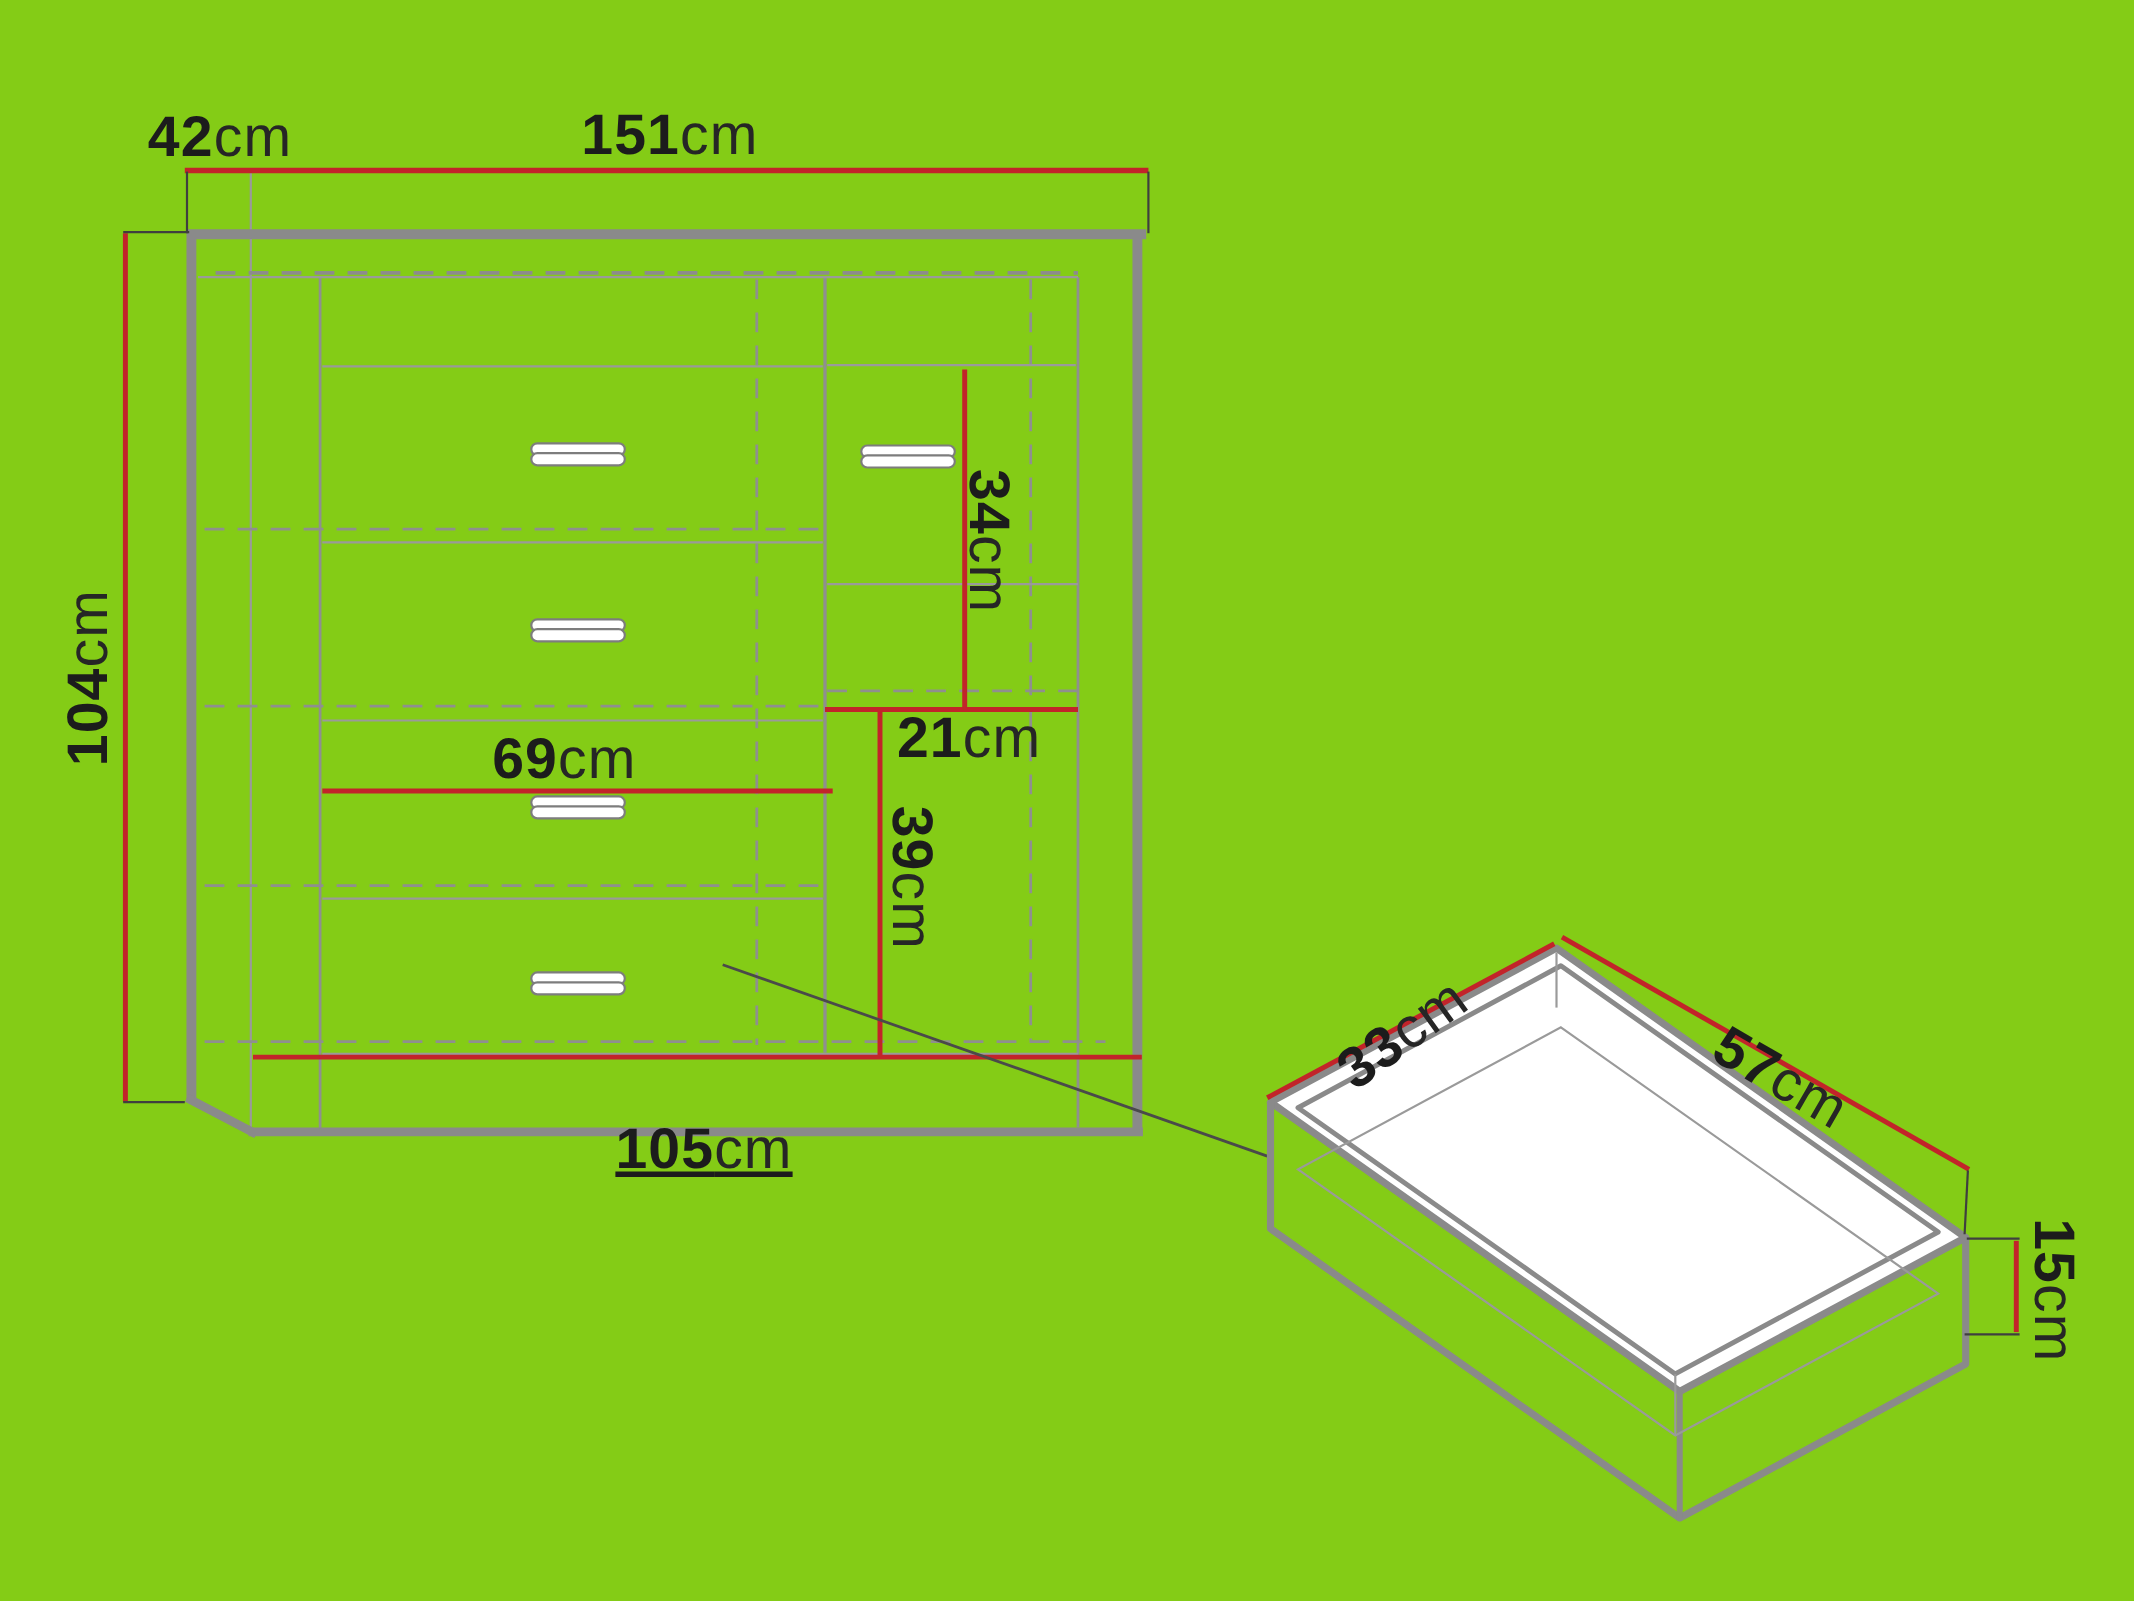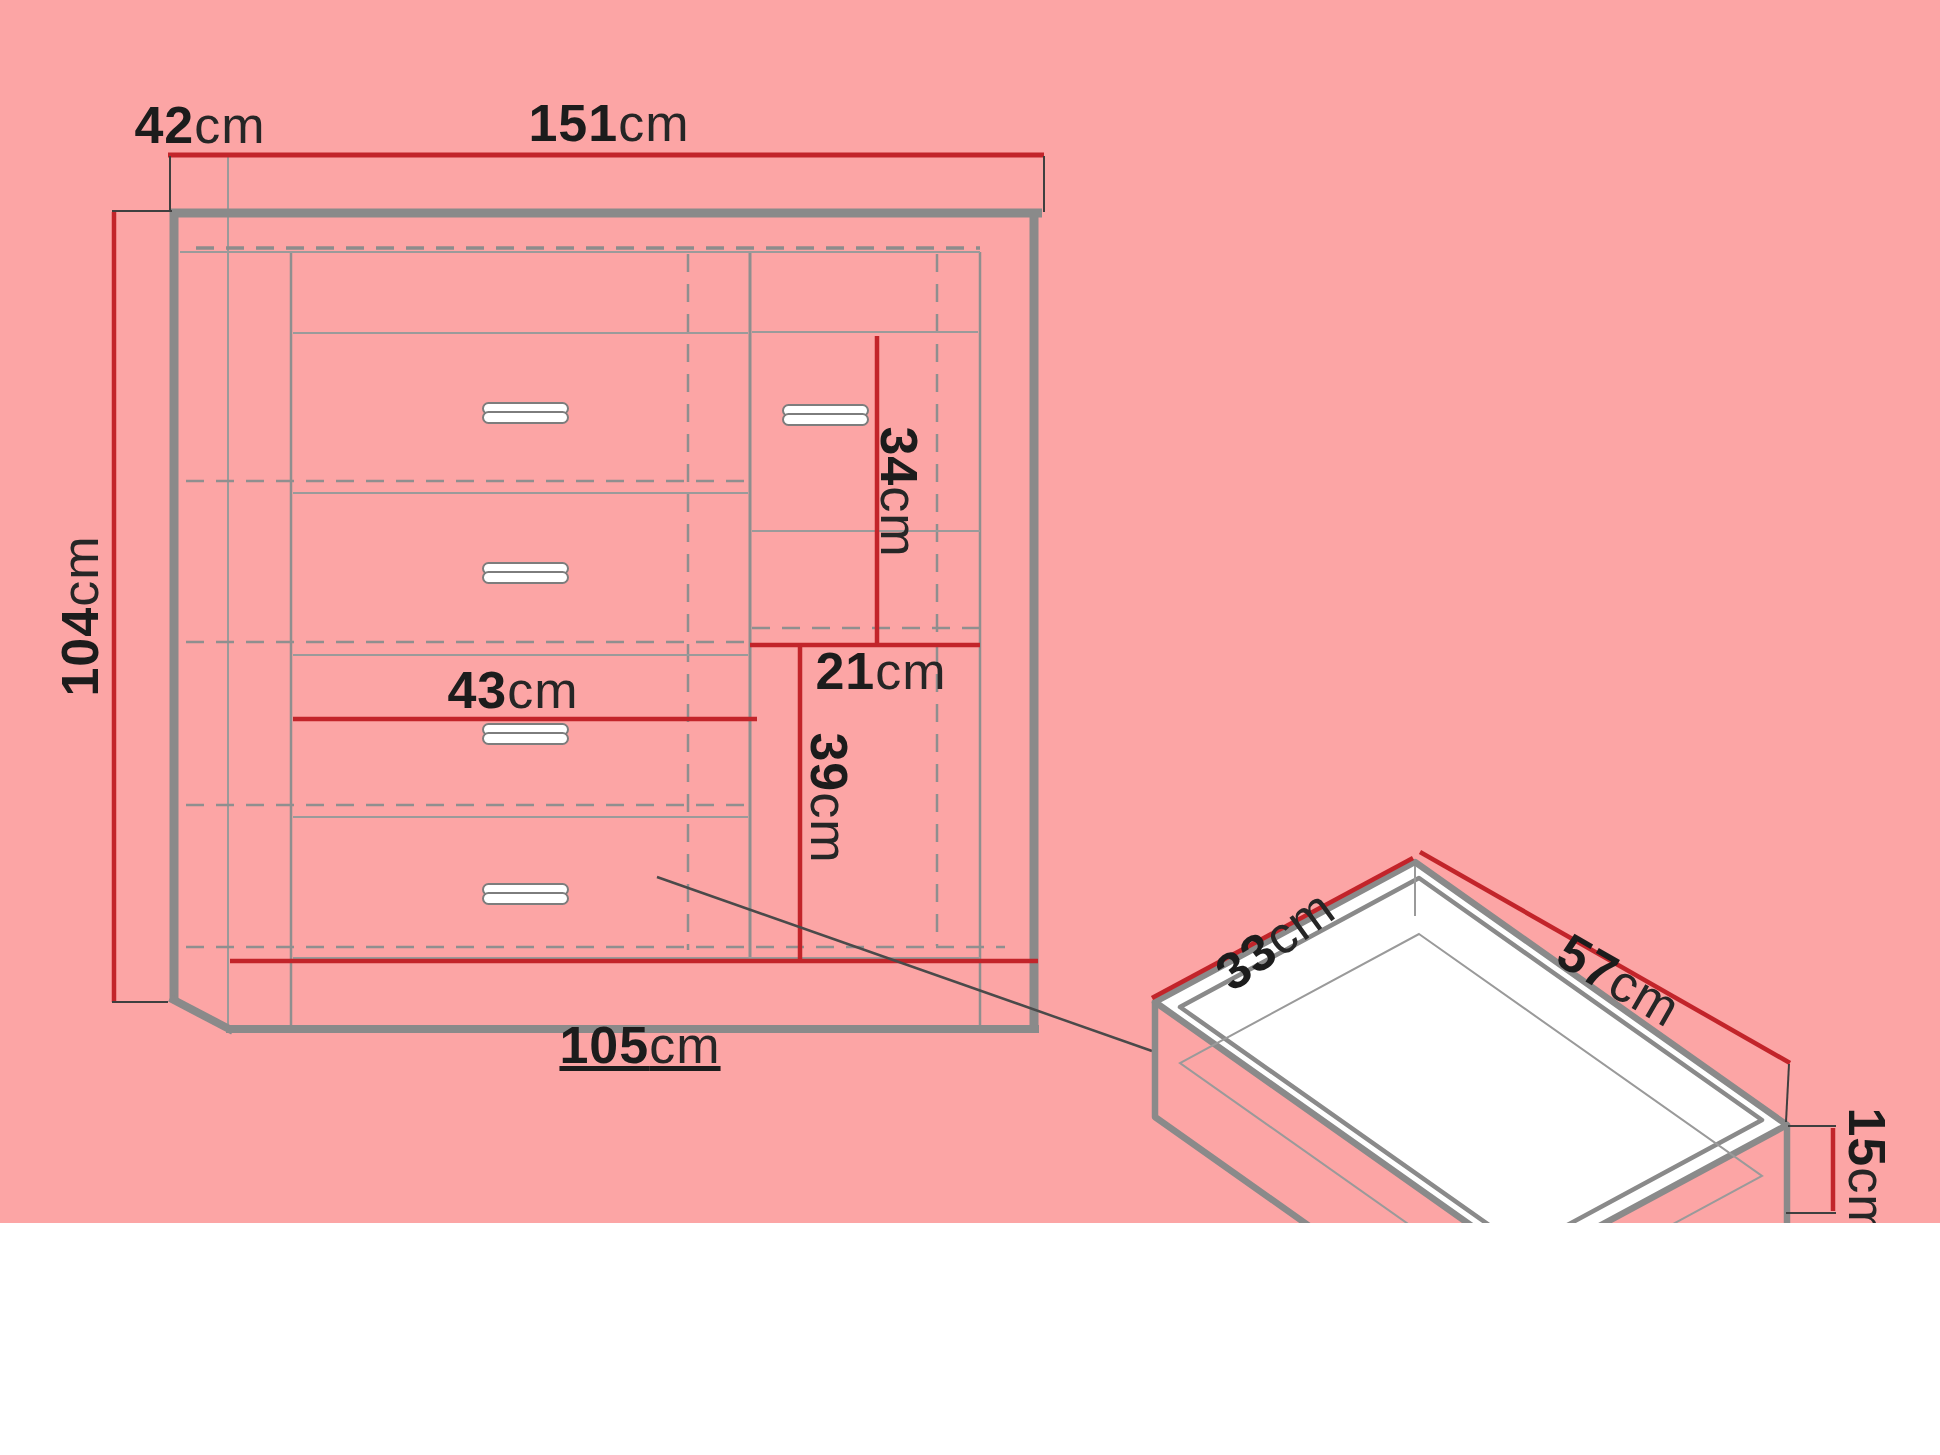--- a/index.html
+++ b/index.html
@@ -2,21 +2,21 @@
 <html style="--dimension-red: #c2242a; --line-gray: #8a8a8a; --text-black: #1c1c1c;"><head>
 <meta charset="utf-8">
 <style>
   :root{
     --dimension-red:#c2242a;
     --line-gray:#8a8a8a;
     --text-black:#1c1c1c;
   }
   html,body{margin:0;padding:0;background:#fff;}
   .stage{
-    position:relative;width:1940px;height:1223px;background:#fca5a5;overflow:hidden;
+    position:relative;width:1940px;height:1455px;background:#84cc16;overflow:hidden;
     font-family:"Liberation Sans",sans-serif;
   }
   .stage svg{position:absolute;left:0;top:0;}
   svg line, svg path, svg polygon, svg rect{fill:none;stroke-linecap:butt;}
   .g9{stroke:var(--line-gray);stroke-width:9;}
   .g8{stroke:var(--line-gray);stroke-width:8;}
   .g6{stroke:var(--line-gray);stroke-width:6.5;stroke-linejoin:round;}
   .g5{stroke:var(--line-gray);stroke-width:5.5;}
   .g45{stroke:var(--line-gray);stroke-width:4.5;stroke-linejoin:round;}
   .g3{stroke:#8f8f8f;stroke-width:3;}
@@ -138,21 +138,21 @@
 
   <div class="dim-label" style="left:609px;top:123px;">
     <span class="num">151</span><span class="unit">cm</span>
   </div>
 
   <div class="dim-label" style="left:80px;top:616px;--rot:-90deg;">
     <span class="num">104</span><span class="unit">cm</span>
   </div>
 
   <div class="dim-label" style="left:513px;top:690px;">
-    <span class="num">43</span><span class="unit">cm</span>
+    <span class="num">69</span><span class="unit">cm</span>
   </div>
 
   <div class="dim-label" style="left:899px;top:492px;--rot:90deg;">
     <span class="num">34</span><span class="unit">cm</span>
   </div>
 
   <div class="dim-label" style="left:881px;top:671px;">
     <span class="num">21</span><span class="unit">cm</span>
   </div>
 

